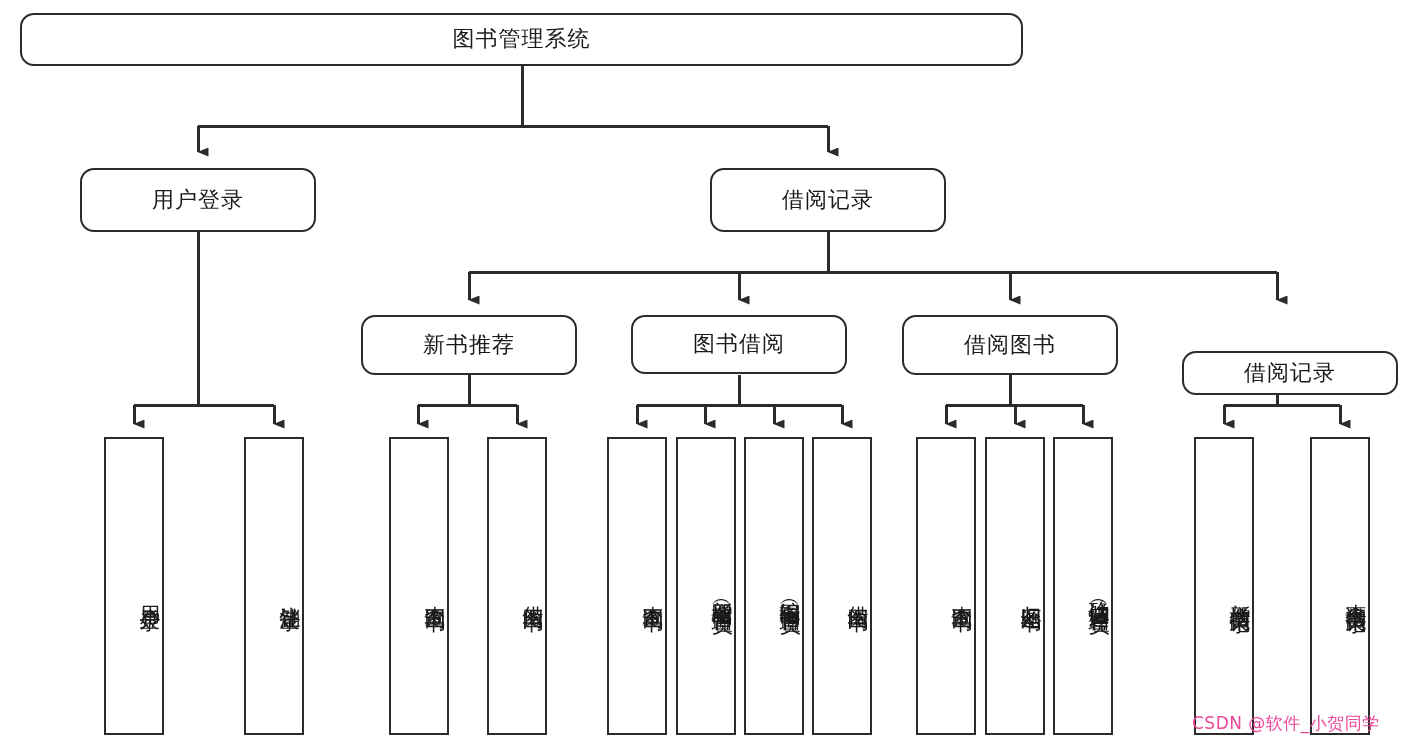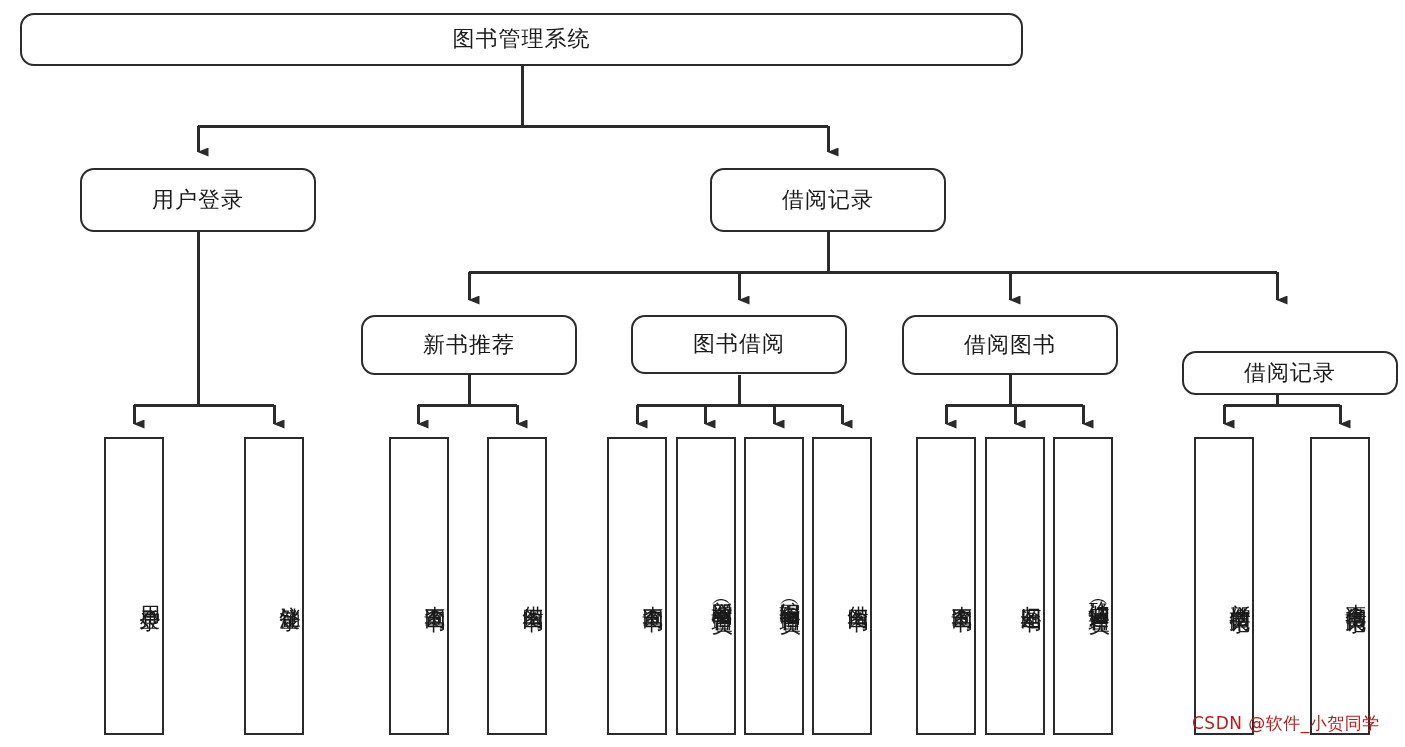--- a/index.html
+++ b/index.html
@@ -55,21 +55,21 @@
     overflow: hidden;
   }
   .node-v-top {
     align-items: flex-start;
   }
   .watermark {
     position: absolute;
     left: 1192px;
     top: 712px;
     font-size: 17px;
-    color: #b91c1c;
+    color: #ec4899;
     white-space: nowrap;
     z-index: 3;
     letter-spacing: 0.5px;
   }
 </style>
 </head>
 <body>
 
 <div id="canvas">
 

